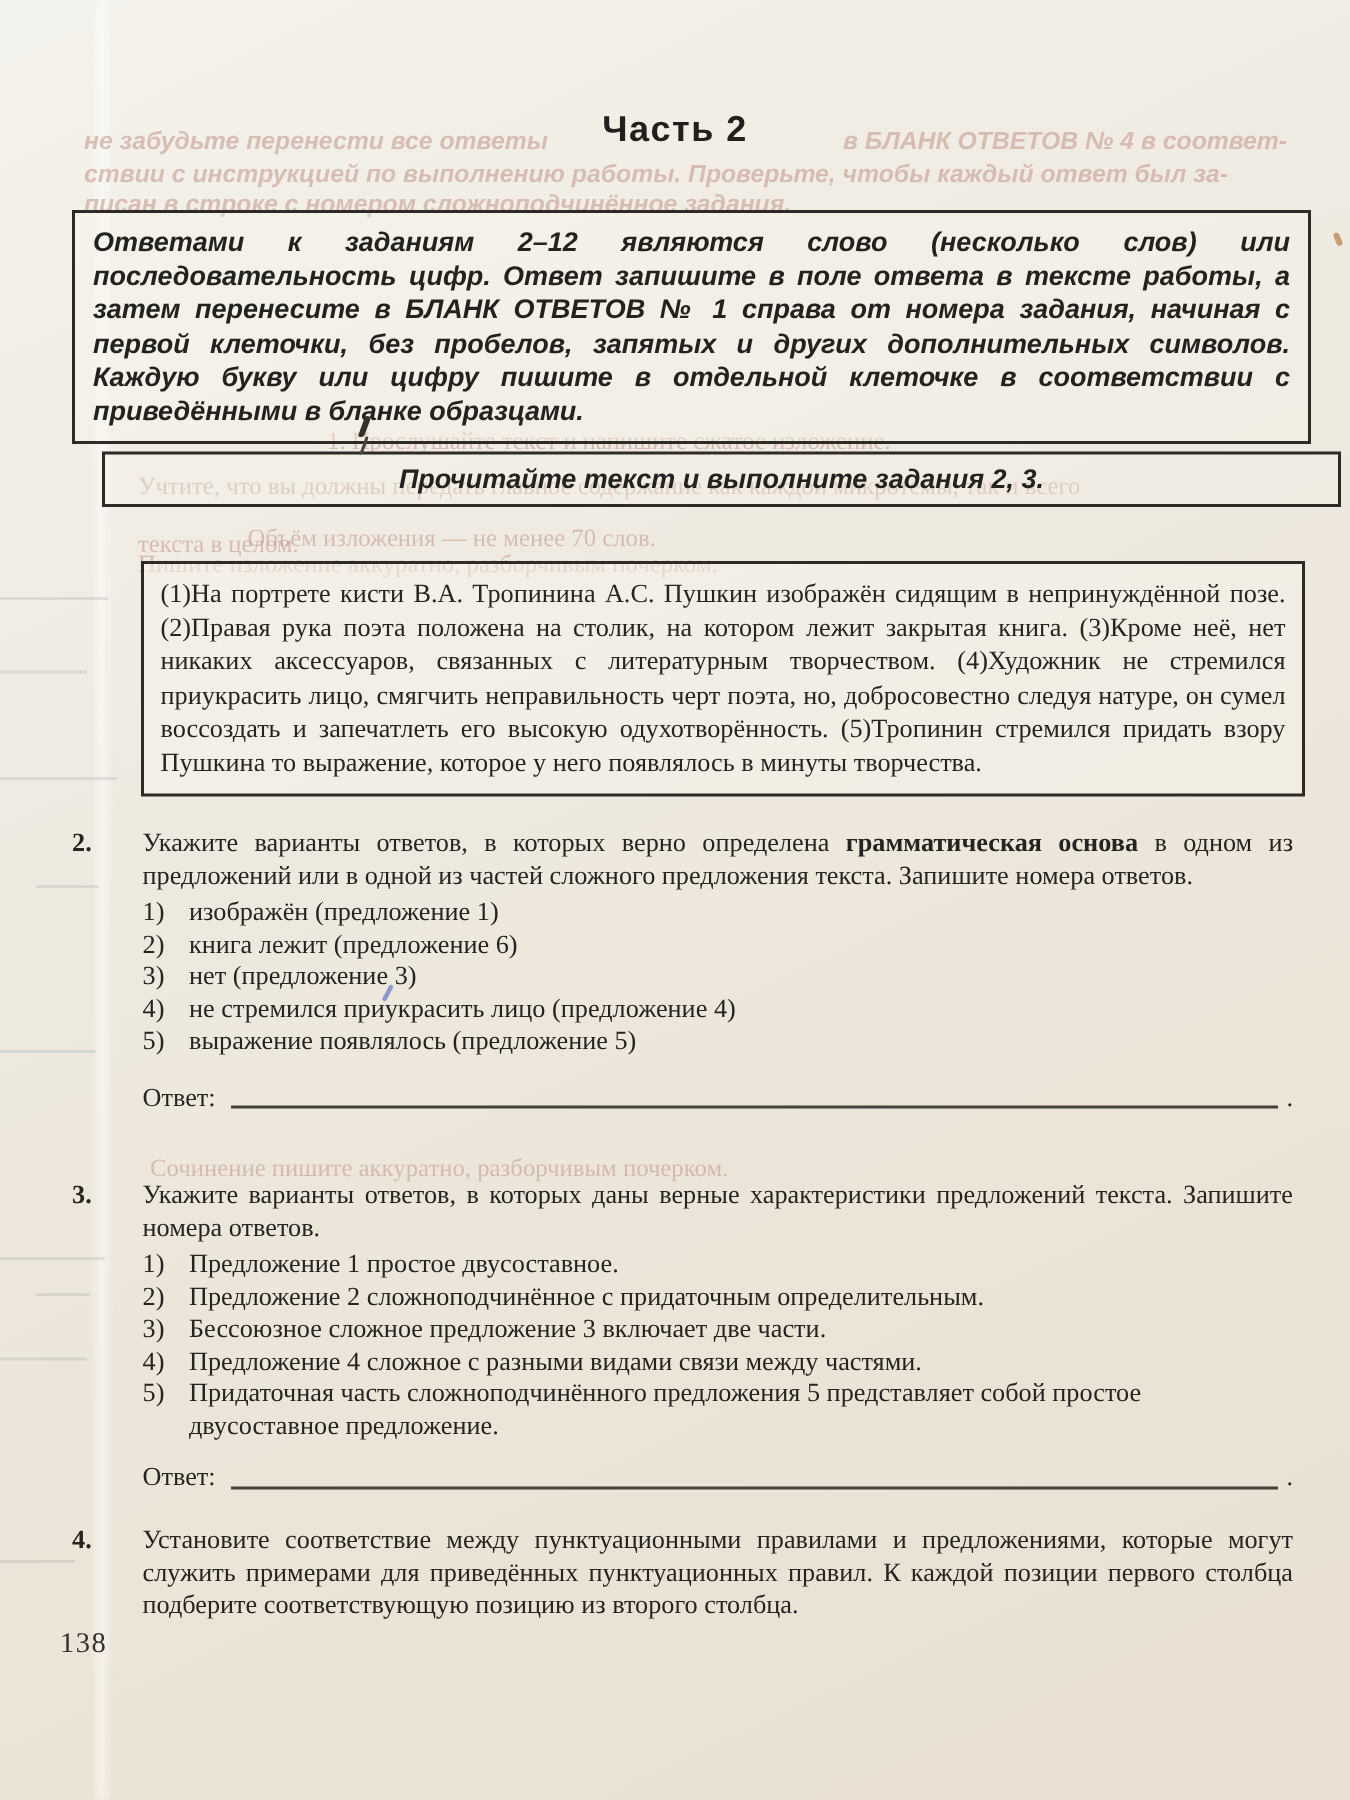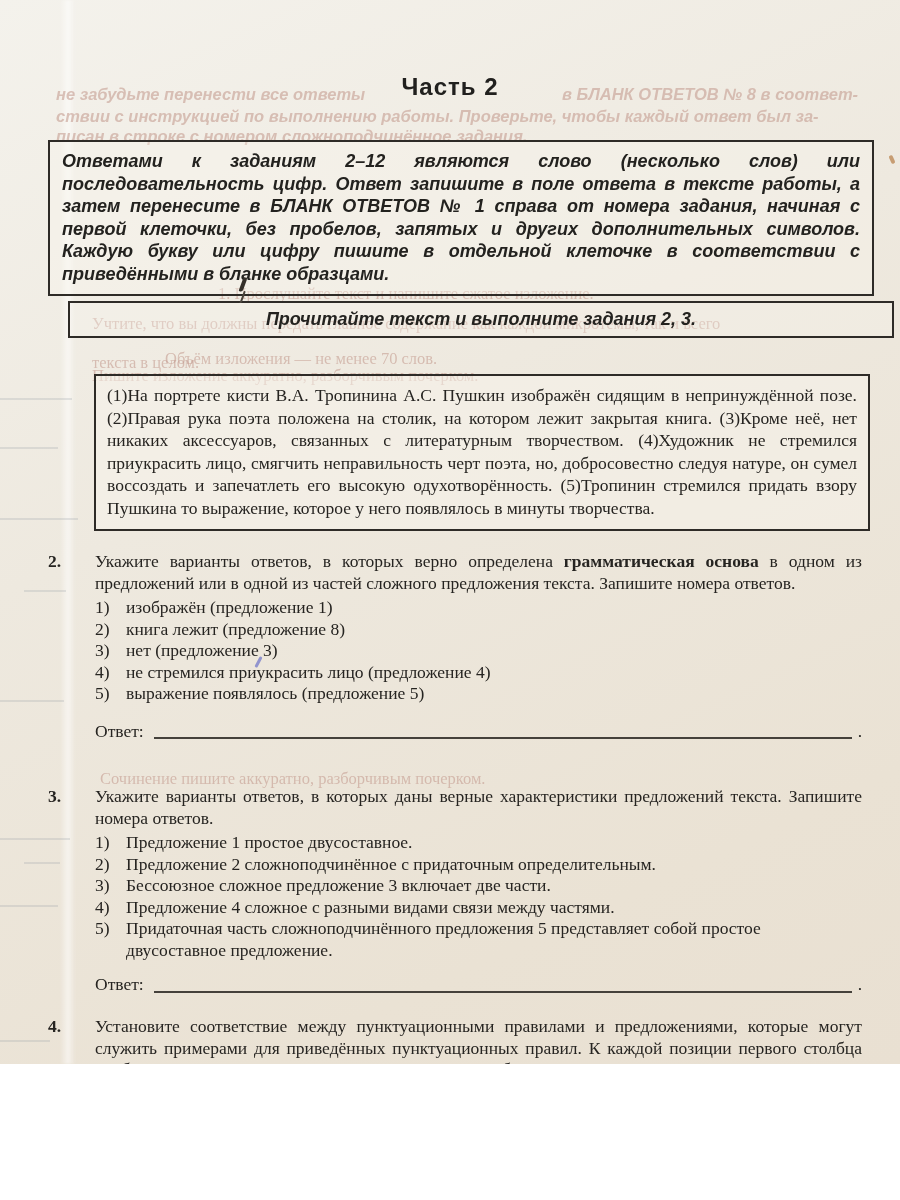--- a/index.html
+++ b/index.html
@@ -1,18 +1,18 @@
 <!DOCTYPE html>
 <html><head>
 <meta charset="utf-8">
 <style>
   html,body{margin:0;padding:0;}
   .page{
     position:relative;
-    width:900px;height:1064px;
+    width:900px;height:1200px;
     background:
       linear-gradient(155deg,#f4f2ec 0%,#eee9df 40%,#eae2d4 80%,#e9e0d2 100%);
     overflow:hidden;
     font-family:"Liberation Serif",serif;
     color:#262421;
   }
   
   .gutter{
     position:absolute;left:60px;top:0;width:16px;height:100%;
     background:linear-gradient(90deg,rgba(255,255,255,0) 0%,rgba(255,255,255,0.55) 50%,rgba(255,255,255,0) 100%);
@@ -89,21 +89,21 @@
   }
 </style>
 </head>
 <body>
 
 <div class="page">
 
   <div class="gutter"></div>
 
   <div class="bleed sans" style="left:56px;top:84px;">не забудьте перенести все ответы</div>
-  <div class="bleed sans" style="left:562px;top:84px;">в БЛАНК ОТВЕТОВ № 8 в соответ-</div>
+  <div class="bleed sans" style="left:562px;top:84px;">в БЛАНК ОТВЕТОВ № 4 в соответ-</div>
   <div class="bleed sans" style="left:56px;top:106px;">ствии с инструкцией по выполнению работы. Проверьте, чтобы каждый ответ был за-</div>
   <div class="bleed sans" style="left:56px;top:126px;">писан в строке с номером сложноподчинённое задания.</div>
   <div class="bleed serif" style="left:218px;top:284px;">1.   Прослушайте текст и напишите сжатое изложение.</div>
   <div class="bleed serif" style="left:92px;top:314px;">Учтите, что вы должны передать главное содержание как каждой микротемы, так и всего</div>
   <div class="bleed serif" style="left:92px;top:336px;margin-top:17px;">текста в целом.</div>
   <div class="bleed serif" style="left:165px;top:349px;">Объём изложения — не менее 70 слов.</div>
   <div class="bleed serif" style="left:92px;top:366px;">Пишите изложение аккуратно, разборчивым почерком.</div>
   <div class="bleed serif" style="left:100px;top:769px;">Сочинение пишите аккуратно, разборчивым почерком.</div>
 
   <div class="tick" style="left:0;top:398px;width:72px;"></div>
@@ -138,21 +138,21 @@
     <div class="num">2.</div>
     <div class="body">
       <p class="intro"><span>Укажите варианты ответов, в которых верно определена </span><b>грамматическая основа</b><span> в одном из предложений или в одной из частей сложного предложения текста. Запишите номера ответов.</span></p>
       <div class="opts">
         <div class="opt">
             <span class="onum">1)</span>
             <span class="otext">изображён (предложение 1)</span>
           </div>
         <div class="opt">
             <span class="onum">2)</span>
-            <span class="otext">книга лежит (предложение 8)</span>
+            <span class="otext">книга лежит (предложение 6)</span>
           </div>
         <div class="opt">
             <span class="onum">3)</span>
             <span class="otext">нет (предложение 3)</span>
           </div>
         <div class="opt">
             <span class="onum">4)</span>
             <span class="otext">не стремился приукрасить лицо (предложение 4)</span>
           </div>
         <div class="opt">

